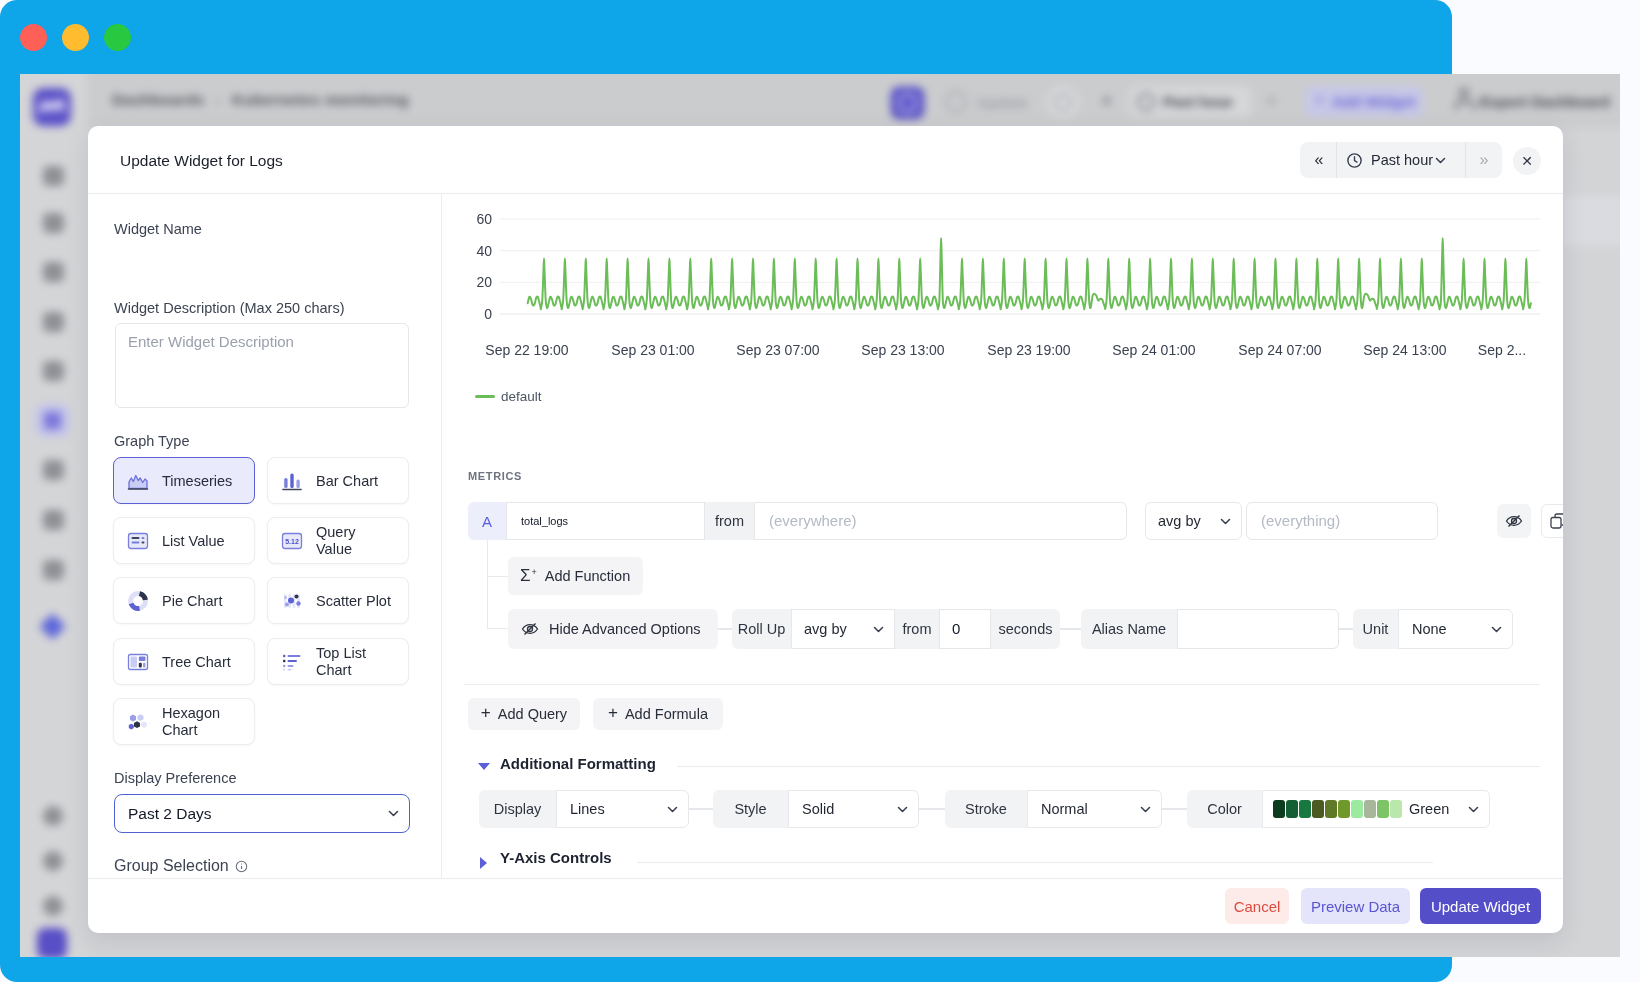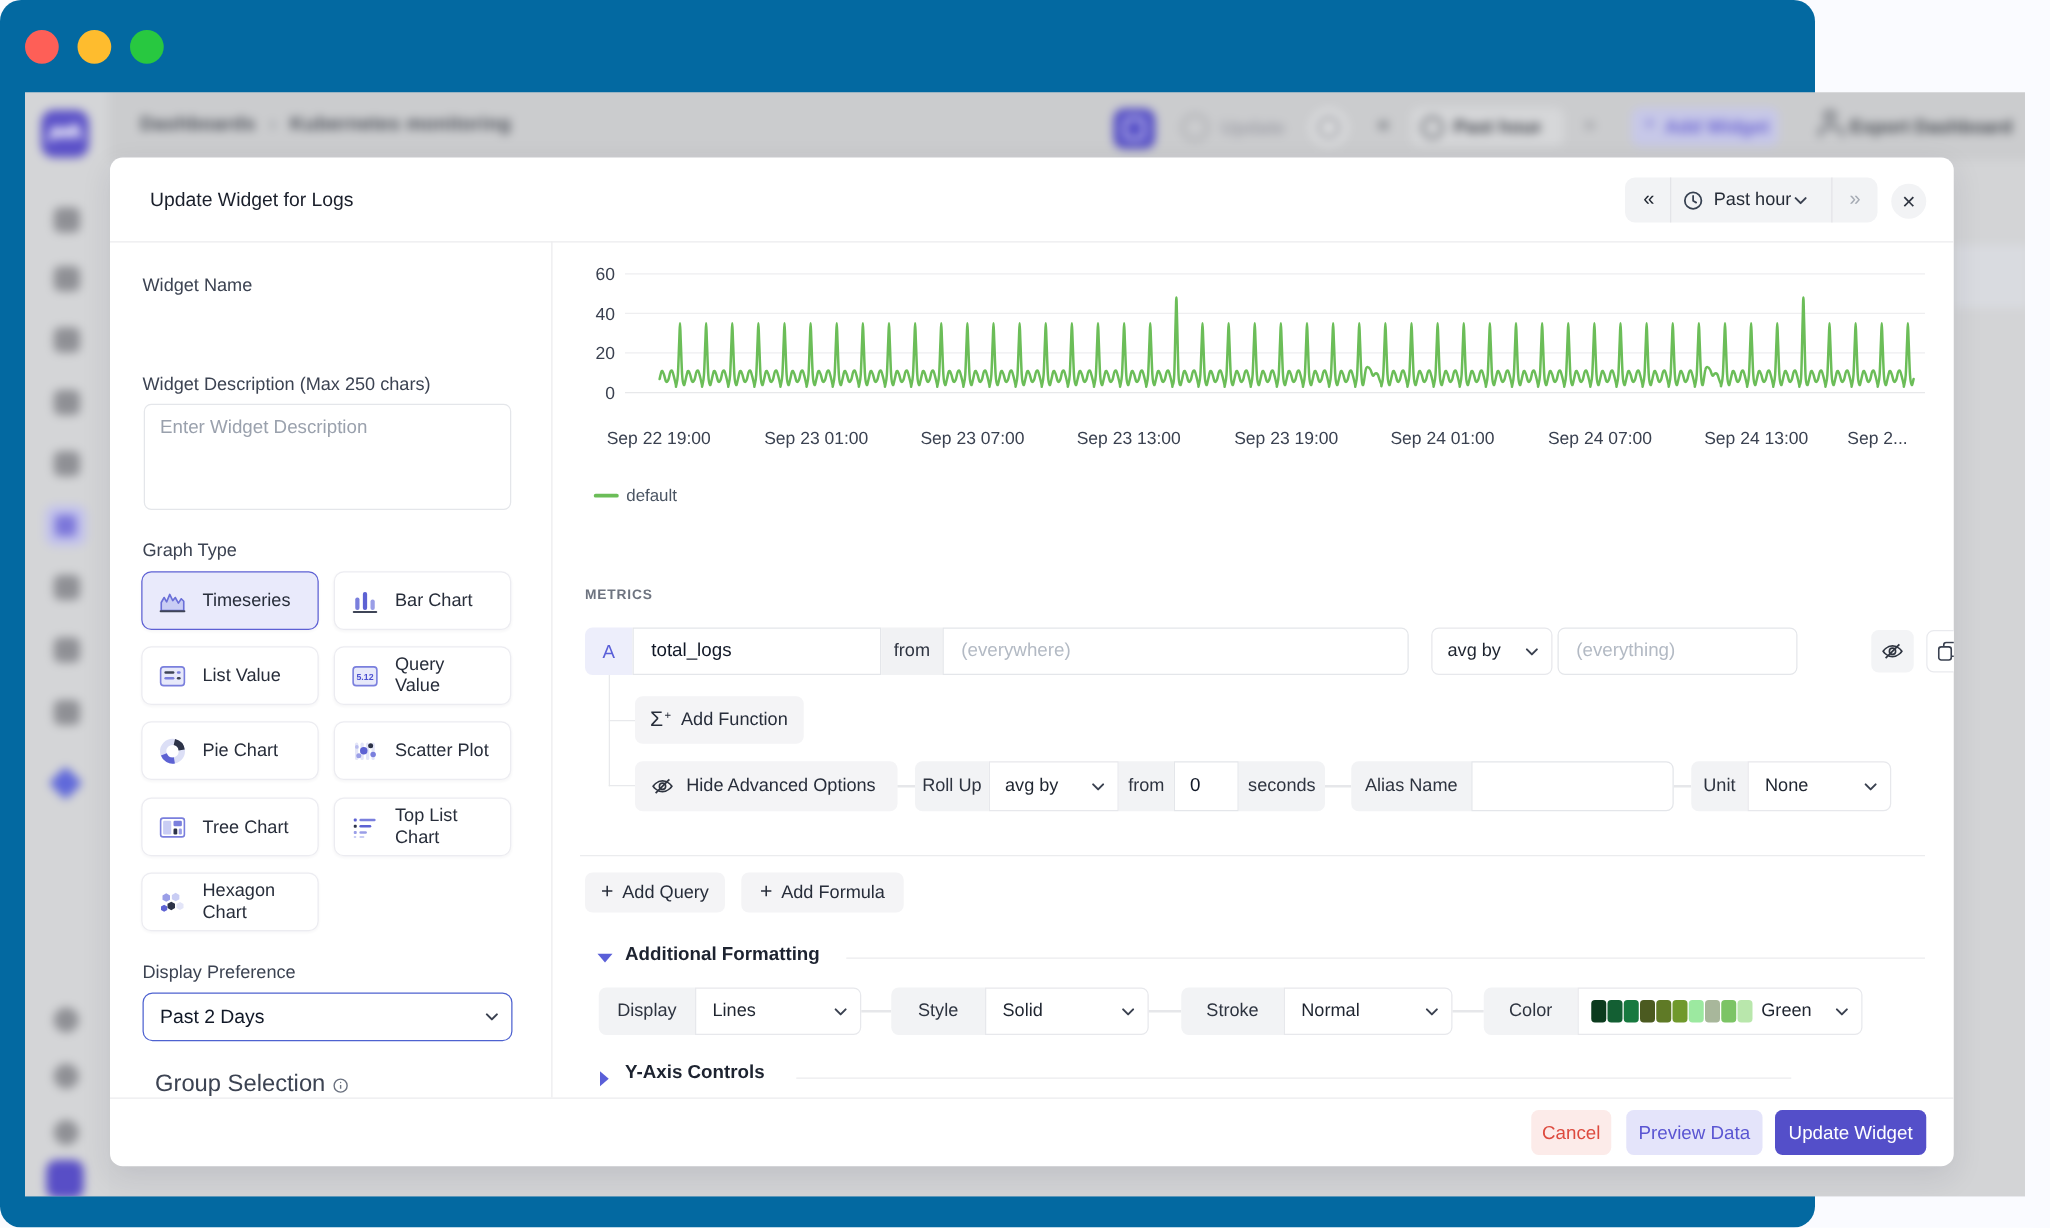--- a/index.html
+++ b/index.html
@@ -1,16 +1,16 @@
 <!DOCTYPE html>
 <html><head><meta charset="utf-8"><title>d</title><style>
 *{margin:0;padding:0;box-sizing:border-box;font-family:"Liberation Sans",sans-serif;}
 html,body{width:1640px;height:982px;background:#fafbff;overflow:hidden;}
 #page{position:relative;width:1640px;height:982px;}
-#win{position:absolute;left:0;top:0;width:1452px;height:982px;background:#0369a1;border-radius:17px;}
+#win{position:absolute;left:0;top:0;width:1452px;height:982px;background:#0ea5e9;border-radius:17px;}
 .tl{position:absolute;width:27px;height:27px;border-radius:50%;top:24px;}
 #app{position:absolute;left:20px;top:74px;width:1600px;height:883px;background:#d3d4d6;overflow:hidden;}
 #bg{position:absolute;inset:0;filter:blur(4px);}
 .abs{position:absolute;}
 #modal{position:absolute;left:68px;top:52px;width:1475px;height:807px;background:#fff;border-radius:10px;overflow:hidden;box-shadow:0 8px 24px rgba(30,30,60,.10);}
 .lbl{position:absolute;font-size:14.5px;color:#3c4352;}
 .inp{position:absolute;background:#fff;border:1px solid #e4e6ea;border-radius:6px;}
 .chip{position:absolute;background:#f3f4f6;border-radius:6px;display:flex;align-items:center;justify-content:center;font-size:14.5px;color:#2e3440;}
 .wsel{position:absolute;background:#fff;border:1px solid #e7e8ec;border-radius:6px;display:flex;align-items:center;font-size:14.5px;color:#1f2530;}
 .chev{margin-left:auto;margin-right:10px;}
@@ -186,21 +186,21 @@
               <path d="M12 12.3l3 1.7v3.4l-3 1.7-3-1.7V14z" fill="#2d3348"></path>
               <path d="M19 12.5l2.8 1.6v3.2L19 18.9l-2.8-1.6v-3.2z" fill="#e3e5f8"></path>
               <path d="M6.3 14.7l2.5 1.4V19l-2.5 1.4L3.8 19v-2.9z" fill="#5d62d3"></path>
             </svg>
             <span class="two">Hexagon<br>Chart</span>
           </div>
           <div class="lbl" style="left:26px;top:644px;">Display Preference</div>
           <div class="abs" style="left:26px;top:668px;width:296px;height:39px;background:#fff;border:1.5px solid #4e62d0;border-radius:8px;display:flex;align-items:center;font-size:15.5px;color:#111827;padding-left:13px;">Past 2 Days<svg class="chev" width="11" height="7" viewBox="0 0 11 7" fill="none" stroke="#3a4150" stroke-width="1.6" stroke-linecap="round" stroke-linejoin="round">
               <path d="M1.5 1.5l4 4 4-4"></path>
             </svg></div>
-          <div class="lbl" style="left:36px;top:731px;font-size:19px;">Group Selection<svg width="13" height="13" viewBox="0 0 14 14" fill="none" stroke="#6b7280" stroke-width="1.2" style="vertical-align:-2px;margin-left:6px;">
+          <div class="lbl" style="left:26px;top:731px;font-size:16px;">Group Selection<svg width="13" height="13" viewBox="0 0 14 14" fill="none" stroke="#6b7280" stroke-width="1.2" style="vertical-align:-2px;margin-left:6px;">
               <circle cx="7" cy="7" r="5.6"></circle>
               <path d="M7 6.4v3.2"></path>
               <circle cx="7" cy="4.3" r="0.6" fill="#6b7280" stroke="none"></circle>
             </svg></div>
           <svg class="abs" style="left:372px;top:74px;" width="1103" height="140" viewBox="0 0 1103 140">
             <path d="M40 19.0H1080" stroke="#eeeef0" stroke-width="1"></path>
             <path d="M40 50.7H1080" stroke="#eeeef0" stroke-width="1"></path>
             <path d="M40 82.3H1080" stroke="#eeeef0" stroke-width="1"></path>
             <path d="M40 114.0H1080" stroke="#e7e8ea" stroke-width="1"></path>
             <path d="M67.7 103.2C68.0 102.2 68.8 97.6 69.3 96.9C69.8 96.2 70.4 97.7 71.0 99.1C71.6 100.5 72.2 104.3 72.8 105.1C73.4 106.0 74.0 105.3 74.6 104.0C75.2 102.8 75.7 98.9 76.2 97.7C76.7 96.5 77.3 96.1 77.8 96.9C78.3 97.7 78.9 100.6 79.4 102.4C79.9 104.3 80.5 107.1 80.7 108.1C81.0 109.2 80.6 110.0 80.9 108.6C81.2 107.2 81.9 105.7 82.3 99.8C82.7 93.8 83.1 79.7 83.4 72.8C83.7 66.0 83.8 58.6 84.0 58.6C84.2 58.6 84.3 66.0 84.6 72.8C84.9 79.7 85.3 93.9 85.7 99.8C86.1 105.6 86.6 107.4 87.1 108.0C87.6 108.6 88.1 105.1 88.6 103.2C89.1 101.4 89.7 97.6 90.2 96.9C90.8 96.2 91.3 97.7 91.9 99.1C92.5 100.5 93.1 104.3 93.7 105.1C94.3 106.0 94.9 105.3 95.5 104.0C96.1 102.8 96.6 98.9 97.1 97.7C97.6 96.5 98.2 96.1 98.7 96.9C99.2 97.7 99.8 100.6 100.3 102.4C100.8 104.3 101.3 107.1 101.6 108.1C101.8 109.2 101.5 110.0 101.8 108.6C102.1 107.2 102.8 105.7 103.2 99.8C103.6 93.8 104.0 79.7 104.3 72.8C104.6 66.0 104.7 58.6 104.9 58.6C105.1 58.6 105.2 66.0 105.5 72.8C105.8 79.7 106.2 93.9 106.6 99.8C107.0 105.6 107.5 107.4 108.0 108.0C108.5 108.6 109.0 105.1 109.5 103.2C110.0 101.4 110.6 97.6 111.1 96.9C111.7 96.2 112.2 97.7 112.8 99.1C113.4 100.5 114.0 104.3 114.6 105.1C115.2 106.0 115.8 105.3 116.4 104.0C117.0 102.8 117.5 98.9 118.0 97.7C118.5 96.5 119.1 96.1 119.6 96.9C120.1 97.7 120.7 100.6 121.2 102.4C121.7 104.3 122.2 107.1 122.5 108.1C122.8 109.2 122.4 110.0 122.7 108.6C123.0 107.2 123.7 105.7 124.1 99.8C124.5 93.8 124.9 79.7 125.2 72.8C125.5 66.0 125.6 58.6 125.8 58.6C126.0 58.6 126.1 66.0 126.4 72.8C126.7 79.7 127.1 93.9 127.5 99.8C127.9 105.6 128.4 107.4 128.9 108.0C129.4 108.6 129.9 105.1 130.4 103.2C130.9 101.4 131.4 97.6 132.0 96.9C132.6 96.2 133.1 97.7 133.7 99.1C134.3 100.5 134.9 104.3 135.5 105.1C136.1 106.0 136.7 105.3 137.3 104.0C137.9 102.8 138.4 98.9 138.9 97.7C139.4 96.5 140.0 96.1 140.5 96.9C141.0 97.7 141.6 100.6 142.1 102.4C142.6 104.3 143.2 107.1 143.4 108.1C143.7 109.2 143.3 110.0 143.6 108.6C143.9 107.2 144.6 105.7 145.0 99.8C145.4 93.8 145.8 79.7 146.1 72.8C146.4 66.0 146.5 58.6 146.7 58.6C146.9 58.6 147.0 66.0 147.3 72.8C147.6 79.7 148.0 93.9 148.4 99.8C148.8 105.6 149.3 107.4 149.8 108.0C150.3 108.6 150.8 105.1 151.3 103.2C151.8 101.4 152.3 97.6 152.9 96.9C153.4 96.2 154.0 97.7 154.6 99.1C155.2 100.5 155.8 104.3 156.4 105.1C157.0 106.0 157.6 105.3 158.2 104.0C158.8 102.8 159.3 98.9 159.8 97.7C160.3 96.5 160.9 96.1 161.4 96.9C161.9 97.7 162.5 100.6 163.0 102.4C163.5 104.3 164.0 107.1 164.3 108.1C164.5 109.2 164.2 110.0 164.5 108.6C164.8 107.2 165.5 105.7 165.9 99.8C166.3 93.8 166.7 79.7 167.0 72.8C167.3 66.0 167.4 58.6 167.6 58.6C167.8 58.6 167.9 66.0 168.2 72.8C168.5 79.7 168.9 93.9 169.3 99.8C169.7 105.6 170.2 107.4 170.7 108.0C171.2 108.6 171.7 105.1 172.2 103.2C172.7 101.4 173.2 97.6 173.8 96.9C174.3 96.2 174.9 97.7 175.5 99.1C176.1 100.5 176.7 104.3 177.3 105.1C177.9 106.0 178.5 105.3 179.1 104.0C179.7 102.8 180.2 98.9 180.7 97.7C181.2 96.5 181.8 96.1 182.3 96.9C182.8 97.7 183.4 100.6 183.9 102.4C184.4 104.3 184.9 107.1 185.2 108.1C185.4 109.2 185.1 110.0 185.4 108.6C185.7 107.2 186.4 105.7 186.8 99.8C187.2 93.8 187.6 79.7 187.9 72.8C188.2 66.0 188.3 58.6 188.5 58.6C188.7 58.6 188.8 66.0 189.1 72.8C189.4 79.7 189.8 93.9 190.2 99.8C190.6 105.6 191.1 107.4 191.6 108.0C192.1 108.6 192.6 105.1 193.1 103.2C193.6 101.4 194.1 97.6 194.7 96.9C195.2 96.2 195.8 97.7 196.4 99.1C197.0 100.5 197.6 104.3 198.2 105.1C198.8 106.0 199.4 105.3 200.0 104.0C200.6 102.8 201.1 98.9 201.6 97.7C202.1 96.5 202.7 96.1 203.2 96.9C203.7 97.7 204.3 100.6 204.8 102.4C205.3 104.3 205.8 107.1 206.1 108.1C206.3 109.2 206.0 110.0 206.3 108.6C206.6 107.2 207.3 105.7 207.7 99.8C208.1 93.8 208.5 79.7 208.8 72.8C209.1 66.0 209.2 58.6 209.4 58.6C209.6 58.6 209.7 66.0 210.0 72.8C210.3 79.7 210.7 93.9 211.1 99.8C211.5 105.6 212.0 107.4 212.5 108.0C213.0 108.6 213.5 105.1 214.0 103.2C214.5 101.4 215.0 97.6 215.6 96.9C216.1 96.2 216.7 97.7 217.3 99.1C217.9 100.5 218.5 104.3 219.1 105.1C219.7 106.0 220.3 105.3 220.9 104.0C221.5 102.8 222.0 98.9 222.5 97.7C223.0 96.5 223.6 96.1 224.1 96.9C224.6 97.7 225.2 100.6 225.7 102.4C226.2 104.3 226.7 107.1 227.0 108.1C227.2 109.2 226.9 110.0 227.2 108.6C227.5 107.2 228.2 105.7 228.6 99.8C229.0 93.8 229.4 79.7 229.7 72.8C230.0 66.0 230.1 58.6 230.3 58.6C230.5 58.6 230.6 66.0 230.9 72.8C231.2 79.7 231.6 93.9 232.0 99.8C232.4 105.6 232.9 107.4 233.4 108.0C233.9 108.6 234.4 105.1 234.9 103.2C235.4 101.4 235.9 97.6 236.5 96.9C237.0 96.2 237.6 97.7 238.2 99.1C238.8 100.5 239.4 104.3 240.0 105.1C240.6 106.0 241.2 105.3 241.8 104.0C242.4 102.8 242.9 98.9 243.4 97.7C243.9 96.5 244.5 96.1 245.0 96.9C245.5 97.7 246.1 100.6 246.6 102.4C247.1 104.3 247.6 107.1 247.9 108.1C248.1 109.2 247.8 110.0 248.1 108.6C248.4 107.2 249.1 105.7 249.5 99.8C249.9 93.8 250.3 79.7 250.6 72.8C250.9 66.0 251.0 58.6 251.2 58.6C251.4 58.6 251.5 66.0 251.8 72.8C252.1 79.7 252.5 93.9 252.9 99.8C253.3 105.6 253.8 107.4 254.3 108.0C254.8 108.6 255.3 105.1 255.8 103.2C256.3 101.4 256.8 97.6 257.4 96.9C257.9 96.2 258.5 97.7 259.1 99.1C259.7 100.5 260.3 104.3 260.9 105.1C261.5 106.0 262.1 105.3 262.7 104.0C263.3 102.8 263.8 98.9 264.3 97.7C264.8 96.5 265.4 96.1 265.9 96.9C266.4 97.7 267.0 100.6 267.5 102.4C268.0 104.3 268.6 107.1 268.8 108.1C269.1 109.2 268.7 110.0 269.0 108.6C269.3 107.2 270.0 105.7 270.4 99.8C270.8 93.8 271.2 79.7 271.5 72.8C271.8 66.0 271.9 58.6 272.1 58.6C272.3 58.6 272.4 66.0 272.7 72.8C273.0 79.7 273.4 93.9 273.8 99.8C274.2 105.6 274.7 107.4 275.2 108.0C275.7 108.6 276.2 105.1 276.7 103.2C277.2 101.4 277.8 97.6 278.3 96.9C278.9 96.2 279.4 97.7 280.0 99.1C280.6 100.5 281.2 104.3 281.8 105.1C282.4 106.0 283.0 105.3 283.6 104.0C284.2 102.8 284.7 98.9 285.2 97.7C285.7 96.5 286.3 96.1 286.8 96.9C287.3 97.7 287.9 100.6 288.4 102.4C288.9 104.3 289.5 107.1 289.7 108.1C290.0 109.2 289.6 110.0 289.9 108.6C290.2 107.2 290.9 105.7 291.3 99.8C291.7 93.8 292.1 79.7 292.4 72.8C292.7 66.0 292.8 58.6 293.0 58.6C293.2 58.6 293.3 66.0 293.6 72.8C293.9 79.7 294.3 93.9 294.7 99.8C295.1 105.6 295.6 107.4 296.1 108.0C296.6 108.6 297.1 105.1 297.6 103.2C298.1 101.4 298.6 97.6 299.2 96.9C299.8 96.2 300.3 97.7 300.9 99.1C301.5 100.5 302.1 104.3 302.7 105.1C303.3 106.0 303.9 105.3 304.5 104.0C305.1 102.8 305.6 98.9 306.1 97.7C306.6 96.5 307.2 96.1 307.7 96.9C308.2 97.7 308.8 100.6 309.3 102.4C309.8 104.3 310.4 107.1 310.6 108.1C310.9 109.2 310.5 110.0 310.8 108.6C311.1 107.2 311.8 105.7 312.2 99.8C312.6 93.8 313.0 79.7 313.3 72.8C313.6 66.0 313.7 58.6 313.9 58.6C314.1 58.6 314.2 66.0 314.5 72.8C314.8 79.7 315.2 93.9 315.6 99.8C316.0 105.6 316.5 107.4 317.0 108.0C317.5 108.6 318.0 105.1 318.5 103.2C319.0 101.4 319.5 97.6 320.1 96.9C320.6 96.2 321.2 97.7 321.8 99.1C322.4 100.5 323.0 104.3 323.6 105.1C324.2 106.0 324.8 105.3 325.4 104.0C326.0 102.8 326.5 98.9 327.0 97.7C327.5 96.5 328.1 96.1 328.6 96.9C329.1 97.7 329.7 100.6 330.2 102.4C330.7 104.3 331.2 107.1 331.5 108.1C331.8 109.2 331.4 110.0 331.7 108.6C332.0 107.2 332.7 105.7 333.1 99.8C333.5 93.8 333.9 79.7 334.2 72.8C334.5 66.0 334.6 58.6 334.8 58.6C335.0 58.6 335.1 66.0 335.4 72.8C335.7 79.7 336.1 93.9 336.5 99.8C336.9 105.6 337.4 107.4 337.9 108.0C338.4 108.6 338.9 105.1 339.4 103.2C339.9 101.4 340.4 97.6 341.0 96.9C341.5 96.2 342.1 97.7 342.7 99.1C343.3 100.5 343.9 104.3 344.5 105.1C345.1 106.0 345.7 105.3 346.3 104.0C346.9 102.8 347.4 98.9 347.9 97.7C348.4 96.5 349.0 96.1 349.5 96.9C350.0 97.7 350.6 100.6 351.1 102.4C351.6 104.3 352.1 107.1 352.4 108.1C352.6 109.2 352.3 110.0 352.6 108.6C352.9 107.2 353.6 105.7 354.0 99.8C354.4 93.8 354.8 79.7 355.1 72.8C355.4 66.0 355.5 58.6 355.7 58.6C355.9 58.6 356.0 66.0 356.3 72.8C356.6 79.7 357.0 93.9 357.4 99.8C357.8 105.6 358.3 107.4 358.8 108.0C359.3 108.6 359.8 105.1 360.3 103.2C360.8 101.4 361.3 97.6 361.9 96.9C362.4 96.2 363.0 97.7 363.6 99.1C364.2 100.5 364.8 104.3 365.4 105.1C366.0 106.0 366.6 105.3 367.2 104.0C367.8 102.8 368.3 98.9 368.8 97.7C369.3 96.5 369.9 96.1 370.4 96.9C370.9 97.7 371.5 100.6 372.0 102.4C372.5 104.3 373.1 107.1 373.3 108.1C373.6 109.2 373.2 110.0 373.5 108.6C373.8 107.2 374.5 105.7 374.9 99.8C375.3 93.8 375.7 79.7 376.0 72.8C376.3 66.0 376.4 58.6 376.6 58.6C376.8 58.6 376.9 66.0 377.2 72.8C377.5 79.7 377.9 93.9 378.3 99.8C378.7 105.6 379.2 107.4 379.7 108.0C380.2 108.6 380.7 105.1 381.2 103.2C381.7 101.4 382.2 97.6 382.8 96.9C383.3 96.2 383.9 97.7 384.5 99.1C385.1 100.5 385.7 104.3 386.3 105.1C386.9 106.0 387.5 105.3 388.1 104.0C388.7 102.8 389.2 98.9 389.7 97.7C390.2 96.5 390.8 96.1 391.3 96.9C391.8 97.7 392.4 100.6 392.9 102.4C393.4 104.3 393.9 107.1 394.2 108.1C394.4 109.2 394.1 110.0 394.4 108.6C394.7 107.2 395.4 105.7 395.8 99.8C396.2 93.8 396.6 79.7 396.9 72.8C397.2 66.0 397.3 58.6 397.5 58.6C397.7 58.6 397.8 66.0 398.1 72.8C398.4 79.7 398.8 93.9 399.2 99.8C399.6 105.6 400.1 107.4 400.6 108.0C401.1 108.6 401.6 105.1 402.1 103.2C402.6 101.4 403.1 97.6 403.7 96.9C404.2 96.2 404.8 97.7 405.4 99.1C406.0 100.5 406.6 104.3 407.2 105.1C407.8 106.0 408.4 105.3 409.0 104.0C409.6 102.8 410.1 98.9 410.6 97.7C411.1 96.5 411.7 96.1 412.2 96.9C412.7 97.7 413.3 100.6 413.8 102.4C414.3 104.3 414.9 107.1 415.1 108.1C415.4 109.2 415.0 110.0 415.3 108.6C415.6 107.2 416.3 105.7 416.7 99.8C417.1 93.8 417.5 79.7 417.8 72.8C418.1 66.0 418.2 58.6 418.4 58.6C418.6 58.6 418.7 66.0 419.0 72.8C419.3 79.7 419.7 93.9 420.1 99.8C420.5 105.6 421.0 107.4 421.5 108.0C422.0 108.6 422.5 105.1 423.0 103.2C423.5 101.4 424.0 97.6 424.6 96.9C425.1 96.2 425.7 97.7 426.3 99.1C426.9 100.5 427.5 104.3 428.1 105.1C428.7 106.0 429.3 105.3 429.9 104.0C430.5 102.8 431.0 98.9 431.5 97.7C432.0 96.5 432.6 96.1 433.1 96.9C433.6 97.7 434.2 100.6 434.7 102.4C435.2 104.3 435.8 107.1 436.0 108.1C436.2 109.2 435.9 110.0 436.2 108.6C436.5 107.2 437.2 105.7 437.6 99.8C438.0 93.8 438.4 79.7 438.7 72.8C439.0 66.0 439.1 58.6 439.3 58.6C439.5 58.6 439.6 66.0 439.9 72.8C440.2 79.7 440.6 93.9 441.0 99.8C441.4 105.6 441.9 107.4 442.4 108.0C442.9 108.6 443.4 105.1 443.9 103.2C444.4 101.4 444.9 97.6 445.5 96.9C446.0 96.2 446.6 97.7 447.2 99.1C447.8 100.5 448.4 104.3 449.0 105.1C449.6 106.0 450.2 105.3 450.8 104.0C451.4 102.8 451.9 98.9 452.4 97.7C452.9 96.5 453.5 96.1 454.0 96.9C454.5 97.7 455.1 100.6 455.6 102.4C456.1 104.3 456.6 107.1 456.9 108.1C457.1 109.2 456.8 110.0 457.1 108.6C457.4 107.2 458.1 105.7 458.5 99.8C458.9 93.8 459.3 79.7 459.6 72.8C459.9 66.0 460.0 58.6 460.2 58.6C460.4 58.6 460.5 66.0 460.8 72.8C461.1 79.7 461.5 93.9 461.9 99.8C462.3 105.6 462.8 107.4 463.3 108.0C463.8 108.6 464.3 105.1 464.8 103.2C465.3 101.4 465.8 97.6 466.4 96.9C466.9 96.2 467.5 97.7 468.1 99.1C468.7 100.5 469.3 104.3 469.9 105.1C470.5 106.0 471.1 105.3 471.7 104.0C472.3 102.8 472.8 98.9 473.3 97.7C473.8 96.5 474.4 96.1 474.9 96.9C475.4 97.7 476.0 100.6 476.5 102.4C477.0 104.3 477.6 107.1 477.8 108.1C478.1 109.2 477.7 110.0 478.0 108.6C478.3 107.2 479.0 108.3 479.4 99.8C479.8 91.2 480.2 67.8 480.5 57.5C480.8 47.3 480.9 38.0 481.1 38.0C481.3 38.0 481.4 47.3 481.7 57.5C482.0 67.8 482.4 91.3 482.8 99.8C483.2 108.2 483.7 107.4 484.2 108.0C484.7 108.6 485.2 105.1 485.7 103.2C486.2 101.4 486.7 97.6 487.3 96.9C487.8 96.2 488.4 97.7 489.0 99.1C489.6 100.5 490.2 104.3 490.8 105.1C491.4 106.0 492.0 105.3 492.6 104.0C493.2 102.8 493.7 98.9 494.2 97.7C494.7 96.5 495.3 96.1 495.8 96.9C496.3 97.7 496.9 100.6 497.4 102.4C497.9 104.3 498.4 107.1 498.7 108.1C498.9 109.2 498.6 110.0 498.9 108.6C499.2 107.2 499.9 105.7 500.3 99.8C500.7 93.8 501.1 79.7 501.4 72.8C501.7 66.0 501.8 58.6 502.0 58.6C502.2 58.6 502.3 66.0 502.6 72.8C502.9 79.7 503.3 93.9 503.7 99.8C504.1 105.6 504.6 107.4 505.1 108.0C505.6 108.6 506.1 105.1 506.6 103.2C507.1 101.4 507.6 97.6 508.2 96.9C508.8 96.2 509.3 97.7 509.9 99.1C510.5 100.5 511.1 104.3 511.7 105.1C512.3 106.0 512.9 105.3 513.5 104.0C514.1 102.8 514.6 98.9 515.1 97.7C515.6 96.5 516.2 96.1 516.7 96.9C517.2 97.7 517.8 100.6 518.3 102.4C518.8 104.3 519.4 107.1 519.6 108.1C519.9 109.2 519.5 110.0 519.8 108.6C520.1 107.2 520.8 105.7 521.2 99.8C521.6 93.8 522.0 79.7 522.3 72.8C522.6 66.0 522.7 58.6 522.9 58.6C523.1 58.6 523.2 66.0 523.5 72.8C523.8 79.7 524.2 93.9 524.6 99.8C525.0 105.6 525.5 107.4 526.0 108.0C526.5 108.6 527.0 105.1 527.5 103.2C528.0 101.4 528.6 97.6 529.1 96.9C529.6 96.2 530.2 97.7 530.8 99.1C531.4 100.5 532.0 104.3 532.6 105.1C533.2 106.0 533.8 105.3 534.4 104.0C535.0 102.8 535.5 98.9 536.0 97.7C536.5 96.5 537.1 96.1 537.6 96.9C538.1 97.7 538.7 100.6 539.2 102.4C539.7 104.3 540.2 107.1 540.5 108.1C540.8 109.2 540.4 110.0 540.7 108.6C541.0 107.2 541.7 105.7 542.1 99.8C542.5 93.8 542.9 79.7 543.2 72.8C543.5 66.0 543.6 58.6 543.8 58.6C544.0 58.6 544.1 66.0 544.4 72.8C544.7 79.7 545.1 93.9 545.5 99.8C545.9 105.6 546.4 107.4 546.9 108.0C547.4 108.6 547.9 105.1 548.4 103.2C548.9 101.4 549.5 97.6 550.0 96.9C550.5 96.2 551.1 97.7 551.7 99.1C552.3 100.5 552.9 104.3 553.5 105.1C554.1 106.0 554.7 105.3 555.3 104.0C555.9 102.8 556.4 98.9 556.9 97.7C557.4 96.5 558.0 96.1 558.5 96.9C559.0 97.7 559.6 100.6 560.1 102.4C560.6 104.3 561.1 107.1 561.4 108.1C561.6 109.2 561.3 110.0 561.6 108.6C561.9 107.2 562.6 105.7 563.0 99.8C563.4 93.8 563.8 79.7 564.1 72.8C564.4 66.0 564.5 58.6 564.7 58.6C564.9 58.6 565.0 66.0 565.3 72.8C565.6 79.7 566.0 93.9 566.4 99.8C566.8 105.6 567.3 107.4 567.8 108.0C568.3 108.6 568.8 105.1 569.3 103.2C569.8 101.4 570.4 97.6 570.9 96.9C571.5 96.2 572.0 97.7 572.6 99.1C573.2 100.5 573.8 104.3 574.4 105.1C575.0 106.0 575.6 105.3 576.2 104.0C576.8 102.8 577.3 98.9 577.8 97.7C578.3 96.5 578.9 96.1 579.4 96.9C579.9 97.7 580.5 100.6 581.0 102.4C581.5 104.3 582.1 107.1 582.3 108.1C582.6 109.2 582.2 110.0 582.5 108.6C582.8 107.2 583.5 105.7 583.9 99.8C584.3 93.8 584.7 79.7 585.0 72.8C585.3 66.0 585.4 58.6 585.6 58.6C585.8 58.6 585.9 66.0 586.2 72.8C586.5 79.7 586.9 93.9 587.3 99.8C587.7 105.6 588.2 107.4 588.7 108.0C589.2 108.6 589.7 105.1 590.2 103.2C590.7 101.4 591.2 97.6 591.8 96.9C592.3 96.2 592.9 97.7 593.5 99.1C594.1 100.5 594.7 104.3 595.3 105.1C595.9 106.0 596.5 105.3 597.1 104.0C597.7 102.8 598.2 98.9 598.7 97.7C599.2 96.5 599.8 96.1 600.3 96.9C600.8 97.7 601.4 100.6 601.9 102.4C602.4 104.3 602.9 107.1 603.2 108.1C603.4 109.2 603.1 110.0 603.4 108.6C603.7 107.2 604.4 105.7 604.8 99.8C605.2 93.8 605.6 79.7 605.9 72.8C606.2 66.0 606.3 58.6 606.5 58.6C606.7 58.6 606.8 66.0 607.1 72.8C607.4 79.7 607.8 93.9 608.2 99.8C608.6 105.6 609.1 107.4 609.6 108.0C610.1 108.6 610.6 105.1 611.1 103.2C611.6 101.4 612.2 97.6 612.7 96.9C613.2 96.2 613.8 97.7 614.4 99.1C615.0 100.5 615.6 104.3 616.2 105.1C616.8 106.0 617.4 105.3 618.0 104.0C618.6 102.8 619.1 98.9 619.6 97.7C620.1 96.5 620.7 96.1 621.2 96.9C621.7 97.7 622.3 100.6 622.8 102.4C623.3 104.3 623.9 107.1 624.1 108.1C624.4 109.2 624.0 110.0 624.3 108.6C624.6 107.2 625.3 105.7 625.7 99.8C626.1 93.8 626.5 79.7 626.8 72.8C627.1 66.0 627.2 58.6 627.4 58.6C627.6 58.6 627.7 66.0 628.0 72.8C628.3 79.7 628.7 93.9 629.1 99.8C629.5 105.6 629.9 108.6 630.5 108.0C631.1 107.3 632.0 98.2 632.6 95.8C633.2 93.4 633.8 93.7 634.4 93.7C635.0 93.7 635.8 94.7 636.4 95.8C637.0 96.9 637.6 100.0 638.2 100.5C638.8 101.0 639.5 99.0 640.2 98.8C640.8 98.6 641.5 98.6 642.1 99.4C642.7 100.3 643.1 102.4 643.6 103.7C644.1 105.0 644.6 106.2 644.9 107.0C645.2 107.9 644.9 109.8 645.2 108.6C645.5 107.4 646.2 105.7 646.6 99.8C647.0 93.8 647.4 79.7 647.7 72.8C648.0 66.0 648.1 58.6 648.3 58.6C648.5 58.6 648.6 66.0 648.9 72.8C649.2 79.7 649.6 93.9 650.0 99.8C650.4 105.6 650.9 107.4 651.4 108.0C651.9 108.6 652.4 105.1 652.9 103.2C653.4 101.4 654.0 97.6 654.5 96.9C655.0 96.2 655.6 97.7 656.2 99.1C656.8 100.5 657.4 104.3 658.0 105.1C658.6 106.0 659.2 105.3 659.8 104.0C660.4 102.8 660.9 98.9 661.4 97.7C661.9 96.5 662.5 96.1 663.0 96.9C663.5 97.7 664.1 100.6 664.6 102.4C665.1 104.3 665.6 107.1 665.9 108.1C666.1 109.2 665.8 110.0 666.1 108.6C666.4 107.2 667.1 105.7 667.5 99.8C667.9 93.8 668.3 79.7 668.6 72.8C668.9 66.0 669.0 58.6 669.2 58.6C669.4 58.6 669.5 66.0 669.8 72.8C670.1 79.7 670.5 93.9 670.9 99.8C671.3 105.6 671.8 107.4 672.3 108.0C672.8 108.6 673.3 105.1 673.8 103.2C674.3 101.4 674.9 97.6 675.4 96.9C675.9 96.2 676.5 97.7 677.1 99.1C677.7 100.5 678.3 104.3 678.9 105.1C679.5 106.0 680.1 105.3 680.7 104.0C681.3 102.8 681.8 98.9 682.3 97.7C682.8 96.5 683.4 96.1 683.9 96.9C684.4 97.7 685.0 100.6 685.5 102.4C686.0 104.3 686.5 107.1 686.8 108.1C687.0 109.2 686.7 110.0 687.0 108.6C687.3 107.2 688.0 105.7 688.4 99.8C688.8 93.8 689.2 79.7 689.5 72.8C689.8 66.0 689.9 58.6 690.1 58.6C690.3 58.6 690.4 66.0 690.7 72.8C691.0 79.7 691.4 93.9 691.8 99.8C692.2 105.6 692.7 107.4 693.2 108.0C693.7 108.6 694.2 105.1 694.7 103.2C695.2 101.4 695.8 97.6 696.3 96.9C696.8 96.2 697.4 97.7 698.0 99.1C698.6 100.5 699.2 104.3 699.8 105.1C700.4 106.0 701.0 105.3 701.6 104.0C702.2 102.8 702.7 98.9 703.2 97.7C703.7 96.5 704.3 96.1 704.8 96.9C705.3 97.7 705.9 100.6 706.4 102.4C706.9 104.3 707.4 107.1 707.7 108.1C707.9 109.2 707.6 110.0 707.9 108.6C708.2 107.2 708.9 105.7 709.3 99.8C709.7 93.8 710.1 79.7 710.4 72.8C710.7 66.0 710.8 58.6 711.0 58.6C711.2 58.6 711.3 66.0 711.6 72.8C711.9 79.7 712.3 93.9 712.7 99.8C713.1 105.6 713.6 107.4 714.1 108.0C714.6 108.6 715.1 105.1 715.6 103.2C716.1 101.4 716.7 97.6 717.2 96.9C717.8 96.2 718.3 97.7 718.9 99.1C719.5 100.5 720.1 104.3 720.7 105.1C721.3 106.0 721.9 105.3 722.5 104.0C723.1 102.8 723.6 98.9 724.1 97.7C724.6 96.5 725.2 96.1 725.7 96.9C726.2 97.7 726.8 100.6 727.3 102.4C727.8 104.3 728.4 107.1 728.6 108.1C728.9 109.2 728.5 110.0 728.8 108.6C729.1 107.2 729.8 105.7 730.2 99.8C730.6 93.8 731.0 79.7 731.3 72.8C731.6 66.0 731.7 58.6 731.9 58.6C732.1 58.6 732.2 66.0 732.5 72.8C732.8 79.7 733.2 93.9 733.6 99.8C734.0 105.6 734.5 107.4 735.0 108.0C735.5 108.6 736.0 105.1 736.5 103.2C737.0 101.4 737.6 97.6 738.1 96.9C738.6 96.2 739.2 97.7 739.8 99.1C740.4 100.5 741.0 104.3 741.6 105.1C742.2 106.0 742.8 105.3 743.4 104.0C744.0 102.8 744.5 98.9 745.0 97.7C745.5 96.5 746.1 96.1 746.6 96.9C747.1 97.7 747.7 100.6 748.2 102.4C748.7 104.3 749.2 107.1 749.5 108.1C749.8 109.2 749.4 110.0 749.7 108.6C750.0 107.2 750.7 105.7 751.1 99.8C751.5 93.8 751.9 79.7 752.2 72.8C752.5 66.0 752.6 58.6 752.8 58.6C753.0 58.6 753.1 66.0 753.4 72.8C753.7 79.7 754.1 93.9 754.5 99.8C754.9 105.6 755.4 107.4 755.9 108.0C756.4 108.6 756.9 105.1 757.4 103.2C757.9 101.4 758.5 97.6 759.0 96.9C759.5 96.2 760.1 97.7 760.7 99.1C761.3 100.5 761.9 104.3 762.5 105.1C763.1 106.0 763.7 105.3 764.3 104.0C764.9 102.8 765.4 98.9 765.9 97.7C766.4 96.5 767.0 96.1 767.5 96.9C768.0 97.7 768.6 100.6 769.1 102.4C769.6 104.3 770.1 107.1 770.4 108.1C770.6 109.2 770.3 110.0 770.6 108.6C770.9 107.2 771.6 105.7 772.0 99.8C772.4 93.8 772.8 79.7 773.1 72.8C773.4 66.0 773.5 58.6 773.7 58.6C773.9 58.6 774.0 66.0 774.3 72.8C774.6 79.7 775.0 93.9 775.4 99.8C775.8 105.6 776.3 107.4 776.8 108.0C777.3 108.6 777.8 105.1 778.3 103.2C778.8 101.4 779.4 97.6 779.9 96.9C780.4 96.2 781.0 97.7 781.6 99.1C782.2 100.5 782.8 104.3 783.4 105.1C784.0 106.0 784.6 105.3 785.2 104.0C785.8 102.8 786.3 98.9 786.8 97.7C787.3 96.5 787.9 96.1 788.4 96.9C788.9 97.7 789.5 100.6 790.0 102.4C790.5 104.3 791.0 107.1 791.3 108.1C791.5 109.2 791.2 110.0 791.5 108.6C791.8 107.2 792.5 105.7 792.9 99.8C793.3 93.8 793.7 79.7 794.0 72.8C794.3 66.0 794.4 58.6 794.6 58.6C794.8 58.6 794.9 66.0 795.2 72.8C795.5 79.7 795.9 93.9 796.3 99.8C796.7 105.6 797.2 107.4 797.7 108.0C798.2 108.6 798.7 105.1 799.2 103.2C799.7 101.4 800.2 97.6 800.8 96.9C801.3 96.2 801.9 97.7 802.5 99.1C803.1 100.5 803.7 104.3 804.3 105.1C804.9 106.0 805.5 105.3 806.1 104.0C806.7 102.8 807.2 98.9 807.7 97.7C808.2 96.5 808.8 96.1 809.3 96.9C809.8 97.7 810.4 100.6 810.9 102.4C811.4 104.3 811.9 107.1 812.2 108.1C812.4 109.2 812.1 110.0 812.4 108.6C812.7 107.2 813.4 105.7 813.8 99.8C814.2 93.8 814.6 79.7 814.9 72.8C815.2 66.0 815.3 58.6 815.5 58.6C815.7 58.6 815.8 66.0 816.1 72.8C816.4 79.7 816.8 93.9 817.2 99.8C817.6 105.6 818.1 107.4 818.6 108.0C819.1 108.6 819.6 105.1 820.1 103.2C820.6 101.4 821.2 97.6 821.7 96.9C822.2 96.2 822.8 97.7 823.4 99.1C824.0 100.5 824.6 104.3 825.2 105.1C825.8 106.0 826.4 105.3 827.0 104.0C827.6 102.8 828.1 98.9 828.6 97.7C829.1 96.5 829.7 96.1 830.2 96.9C830.7 97.7 831.3 100.6 831.8 102.4C832.3 104.3 832.9 107.1 833.1 108.1C833.4 109.2 833.0 110.0 833.3 108.6C833.6 107.2 834.3 105.7 834.7 99.8C835.1 93.8 835.5 79.7 835.8 72.8C836.1 66.0 836.2 58.6 836.4 58.6C836.6 58.6 836.7 66.0 837.0 72.8C837.3 79.7 837.7 93.9 838.1 99.8C838.5 105.6 839.0 107.4 839.5 108.0C840.0 108.6 840.5 105.1 841.0 103.2C841.5 101.4 842.1 97.6 842.6 96.9C843.1 96.2 843.7 97.7 844.3 99.1C844.9 100.5 845.5 104.3 846.1 105.1C846.7 106.0 847.3 105.3 847.9 104.0C848.5 102.8 849.0 98.9 849.5 97.7C850.0 96.5 850.6 96.1 851.1 96.9C851.6 97.7 852.2 100.6 852.7 102.4C853.2 104.3 853.8 107.1 854.0 108.1C854.2 109.2 853.9 110.0 854.2 108.6C854.5 107.2 855.2 105.7 855.6 99.8C856.0 93.8 856.4 79.7 856.7 72.8C857.0 66.0 857.1 58.6 857.3 58.6C857.5 58.6 857.6 66.0 857.9 72.8C858.2 79.7 858.6 93.9 859.0 99.8C859.4 105.6 859.9 107.4 860.4 108.0C860.9 108.6 861.4 105.1 861.9 103.2C862.4 101.4 863.0 97.6 863.5 96.9C864.0 96.2 864.6 97.7 865.2 99.1C865.8 100.5 866.4 104.3 867.0 105.1C867.6 106.0 868.2 105.3 868.8 104.0C869.4 102.8 869.9 98.9 870.4 97.7C870.9 96.5 871.5 96.1 872.0 96.9C872.5 97.7 873.1 100.6 873.6 102.4C874.1 104.3 874.6 107.1 874.9 108.1C875.1 109.2 874.8 110.0 875.1 108.6C875.4 107.2 876.1 105.7 876.5 99.8C876.9 93.8 877.3 79.7 877.6 72.8C877.9 66.0 878.0 58.6 878.2 58.6C878.4 58.6 878.5 66.0 878.8 72.8C879.1 79.7 879.5 93.9 879.9 99.8C880.3 105.6 880.8 107.4 881.3 108.0C881.8 108.6 882.3 105.1 882.8 103.2C883.3 101.4 883.9 97.6 884.4 96.9C884.9 96.2 885.5 97.7 886.1 99.1C886.7 100.5 887.3 104.3 887.9 105.1C888.5 106.0 889.1 105.3 889.7 104.0C890.3 102.8 890.8 98.9 891.3 97.7C891.8 96.5 892.4 96.1 892.9 96.9C893.4 97.7 894.0 100.6 894.5 102.4C895.0 104.3 895.5 107.1 895.8 108.1C896.0 109.2 895.7 110.0 896.0 108.6C896.3 107.2 897.0 105.7 897.4 99.8C897.8 93.8 898.2 79.7 898.5 72.8C898.8 66.0 898.9 58.6 899.1 58.6C899.3 58.6 899.4 66.0 899.7 72.8C900.0 79.7 900.4 93.9 900.8 99.8C901.2 105.6 901.6 108.6 902.2 108.0C902.8 107.3 903.6 98.2 904.3 95.8C904.9 93.4 905.5 93.7 906.1 93.7C906.7 93.7 907.5 94.7 908.1 95.8C908.7 96.9 909.3 100.0 909.9 100.5C910.5 101.0 911.2 99.0 911.9 98.8C912.5 98.6 913.2 98.6 913.8 99.4C914.4 100.3 914.8 102.4 915.3 103.7C915.8 105.0 916.3 106.2 916.6 107.0C916.9 107.9 916.6 109.8 916.9 108.6C917.2 107.4 917.9 105.7 918.3 99.8C918.7 93.8 919.1 79.7 919.4 72.8C919.7 66.0 919.8 58.6 920.0 58.6C920.2 58.6 920.3 66.0 920.6 72.8C920.9 79.7 921.3 93.9 921.7 99.8C922.1 105.6 922.6 107.4 923.1 108.0C923.6 108.6 924.1 105.1 924.6 103.2C925.1 101.4 925.7 97.6 926.2 96.9C926.8 96.2 927.3 97.7 927.9 99.1C928.5 100.5 929.1 104.3 929.7 105.1C930.3 106.0 930.9 105.3 931.5 104.0C932.1 102.8 932.6 98.9 933.1 97.7C933.6 96.5 934.2 96.1 934.7 96.9C935.2 97.7 935.8 100.6 936.3 102.4C936.8 104.3 937.4 107.1 937.6 108.1C937.9 109.2 937.5 110.0 937.8 108.6C938.1 107.2 938.8 105.7 939.2 99.8C939.6 93.8 940.0 79.7 940.3 72.8C940.6 66.0 940.7 58.6 940.9 58.6C941.1 58.6 941.2 66.0 941.5 72.8C941.8 79.7 942.2 93.9 942.6 99.8C943.0 105.6 943.5 107.4 944.0 108.0C944.5 108.6 945.0 105.1 945.5 103.2C946.0 101.4 946.6 97.6 947.1 96.9C947.6 96.2 948.2 97.7 948.8 99.1C949.4 100.5 950.0 104.3 950.6 105.1C951.2 106.0 951.8 105.3 952.4 104.0C953.0 102.8 953.5 98.9 954.0 97.7C954.5 96.5 955.1 96.1 955.6 96.9C956.1 97.7 956.7 100.6 957.2 102.4C957.7 104.3 958.2 107.1 958.5 108.1C958.8 109.2 958.4 110.0 958.7 108.6C959.0 107.2 959.7 105.7 960.1 99.8C960.5 93.8 960.9 79.7 961.2 72.8C961.5 66.0 961.6 58.6 961.8 58.6C962.0 58.6 962.1 66.0 962.4 72.8C962.7 79.7 963.1 93.9 963.5 99.8C963.9 105.6 964.4 107.4 964.9 108.0C965.4 108.6 965.9 105.1 966.4 103.2C966.9 101.4 967.5 97.6 968.0 96.9C968.5 96.2 969.1 97.7 969.7 99.1C970.3 100.5 970.9 104.3 971.5 105.1C972.1 106.0 972.7 105.3 973.3 104.0C973.9 102.8 974.4 98.9 974.9 97.7C975.4 96.5 976.0 96.1 976.5 96.9C977.0 97.7 977.6 100.6 978.1 102.4C978.6 104.3 979.1 107.1 979.4 108.1C979.6 109.2 979.3 110.0 979.6 108.6C979.9 107.2 980.6 108.3 981.0 99.8C981.4 91.2 981.8 67.8 982.1 57.5C982.4 47.3 982.5 38.0 982.7 38.0C982.9 38.0 983.0 47.3 983.3 57.5C983.6 67.8 984.0 91.3 984.4 99.8C984.8 108.2 985.3 107.4 985.8 108.0C986.3 108.6 986.8 105.1 987.3 103.2C987.8 101.4 988.4 97.6 988.9 96.9C989.4 96.2 990.0 97.7 990.6 99.1C991.2 100.5 991.8 104.3 992.4 105.1C993.0 106.0 993.6 105.3 994.2 104.0C994.8 102.8 995.3 98.9 995.8 97.7C996.3 96.5 996.9 96.1 997.4 96.9C997.9 97.7 998.5 100.6 999.0 102.4C999.5 104.3 1000.0 107.1 1000.3 108.1C1000.5 109.2 1000.2 110.0 1000.5 108.6C1000.8 107.2 1001.5 105.7 1001.9 99.8C1002.3 93.8 1002.7 79.7 1003.0 72.8C1003.3 66.0 1003.4 58.6 1003.6 58.6C1003.8 58.6 1003.9 66.0 1004.2 72.8C1004.5 79.7 1004.9 93.9 1005.3 99.8C1005.7 105.6 1006.2 107.4 1006.7 108.0C1007.2 108.6 1007.7 105.1 1008.2 103.2C1008.7 101.4 1009.2 97.6 1009.8 96.9C1010.3 96.2 1010.9 97.7 1011.5 99.1C1012.1 100.5 1012.7 104.3 1013.3 105.1C1013.9 106.0 1014.5 105.3 1015.1 104.0C1015.7 102.8 1016.2 98.9 1016.7 97.7C1017.2 96.5 1017.8 96.1 1018.3 96.9C1018.8 97.7 1019.4 100.6 1019.9 102.4C1020.4 104.3 1020.9 107.1 1021.2 108.1C1021.4 109.2 1021.1 110.0 1021.4 108.6C1021.7 107.2 1022.4 105.7 1022.8 99.8C1023.2 93.8 1023.6 79.7 1023.9 72.8C1024.2 66.0 1024.3 58.6 1024.5 58.6C1024.7 58.6 1024.8 66.0 1025.1 72.8C1025.4 79.7 1025.8 93.9 1026.2 99.8C1026.6 105.6 1027.1 107.4 1027.6 108.0C1028.1 108.6 1028.6 105.1 1029.1 103.2C1029.6 101.4 1030.2 97.6 1030.7 96.9C1031.2 96.2 1031.8 97.7 1032.4 99.1C1033.0 100.5 1033.6 104.3 1034.2 105.1C1034.8 106.0 1035.4 105.3 1036.0 104.0C1036.6 102.8 1037.1 98.9 1037.6 97.7C1038.1 96.5 1038.7 96.1 1039.2 96.9C1039.7 97.7 1040.3 100.6 1040.8 102.4C1041.3 104.3 1041.8 107.1 1042.1 108.1C1042.3 109.2 1042.0 110.0 1042.3 108.6C1042.6 107.2 1043.3 105.7 1043.7 99.8C1044.1 93.8 1044.5 79.7 1044.8 72.8C1045.1 66.0 1045.2 58.6 1045.4 58.6C1045.6 58.6 1045.7 66.0 1046.0 72.8C1046.3 79.7 1046.7 93.9 1047.1 99.8C1047.5 105.6 1048.0 107.4 1048.5 108.0C1049.0 108.6 1049.5 105.1 1050.0 103.2C1050.5 101.4 1051.1 97.6 1051.6 96.9C1052.2 96.2 1052.7 97.7 1053.3 99.1C1053.9 100.5 1054.5 104.3 1055.1 105.1C1055.7 106.0 1056.3 105.3 1056.9 104.0C1057.5 102.8 1058.0 98.9 1058.5 97.7C1059.0 96.5 1059.6 96.1 1060.1 96.9C1060.6 97.7 1061.2 100.6 1061.7 102.4C1062.2 104.3 1062.8 107.1 1063.0 108.1C1063.2 109.2 1062.9 110.0 1063.2 108.6C1063.5 107.2 1064.2 105.7 1064.6 99.8C1065.0 93.8 1065.4 79.7 1065.7 72.8C1066.0 66.0 1066.1 58.6 1066.3 58.6C1066.5 58.6 1066.6 66.0 1066.9 72.8C1067.2 79.7 1067.6 93.9 1068.0 99.8C1068.4 105.6 1068.9 107.4 1069.4 108.0C1069.9 108.6 1070.6 104.0 1070.9 103.2" fill="none" stroke="#6bbd58" stroke-width="2" stroke-linejoin="round" stroke-linecap="round"></path>
@@ -215,21 +215,21 @@
           <div class="xlab" style="left:750px;">Sep 23 13:00</div>
           <div class="xlab" style="left:876px;">Sep 23 19:00</div>
           <div class="xlab" style="left:1001px;">Sep 24 01:00</div>
           <div class="xlab" style="left:1127px;">Sep 24 07:00</div>
           <div class="xlab" style="left:1252px;">Sep 24 13:00</div>
           <div class="xlab" style="left:1349px;">Sep 2...</div>
           <div class="abs" style="left:387px;top:269px;width:20px;height:3px;border-radius:2px;background:#6bbd58;"></div>
           <div class="abs" style="left:413px;top:263px;font-size:13.5px;color:#4b5563;">default</div>
           <div class="abs" style="left:380px;top:344px;font-size:11px;font-weight:bold;letter-spacing:.06em;color:#6e7480;">METRICS</div>
           <div class="abs" style="left:380px;top:376px;width:38px;height:38px;background:#edeefb;border-radius:6px 0 0 6px;display:flex;align-items:center;justify-content:center;font-size:15px;color:#5a5fd8;">A</div>
-          <div class="inp" style="left:418px;top:376px;width:199px;height:38px;border-radius:0;font-size:15px;color:#111827;line-height:36px;padding-left:14px;">total_logs</div>
+          <div class="inp" style="left:418px;top:376px;width:199px;height:38px;border-radius:0;font-size:11px;color:#111827;line-height:36px;padding-left:14px;">total_logs</div>
           <div class="chip" style="left:617px;top:376px;width:49px;height:38px;border-radius:0;background:#f1f2f4;">from</div>
           <div class="inp" style="left:666px;top:376px;width:373px;height:38px;border-radius:0 6px 6px 0;font-size:15px;color:#b3bac4;line-height:36px;padding-left:14px;">(everywhere)</div>
           <div class="wsel" style="left:1057px;top:376px;width:97px;height:38px;padding-left:12px;">avg by<svg class="chev" width="11" height="7" viewBox="0 0 11 7" fill="none" stroke="#3a4150" stroke-width="1.6" stroke-linecap="round" stroke-linejoin="round">
               <path d="M1.5 1.5l4 4 4-4"></path>
             </svg></div>
           <div class="inp" style="left:1158px;top:376px;width:192px;height:38px;font-size:15px;color:#b3bac4;line-height:36px;padding-left:14px;">(everything)</div>
           <div class="abs" style="left:1409px;top:378px;width:34px;height:34px;background:#f3f4f6;border-radius:6px;display:flex;align-items:center;justify-content:center;">
             <svg width="20" height="20" viewBox="0 0 20 20" fill="none" stroke="#2e3440" stroke-width="1.3">
               <path d="M2.5 10s2.8-4.3 7.5-4.3S17.5 10 17.5 10 14.7 14.3 10 14.3 2.5 10 2.5 10z"></path>
               <circle cx="10" cy="10" r="2.5"></circle>

